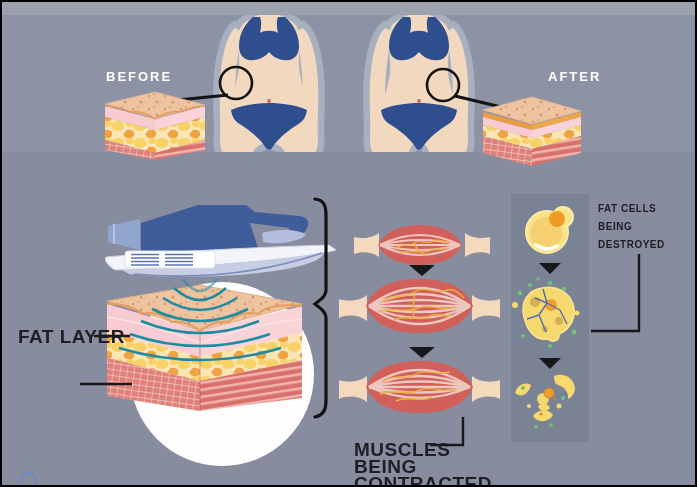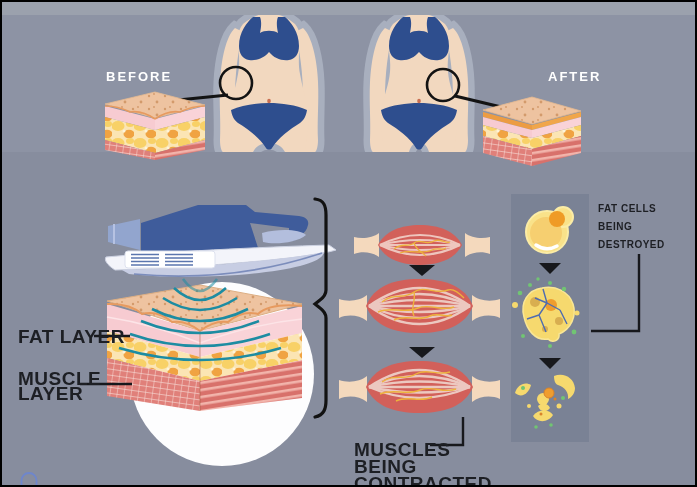--- a/index.html
+++ b/index.html
@@ -275,21 +275,19 @@
           <circle cx="534" cy="425" r="1.8"></circle>
     </g>
   </g>
 
   <rect x="19.5" y="471" width="15" height="22" rx="7.5" fill="none" stroke="#6e86cc" stroke-width="1.8"></rect>
 </svg>
 
 <div class="lbl light" id="before-label" style="left:104px;top:67px;">BEFORE</div>
 <div class="lbl light" id="after-label" style="left:532px;top:67px;margin-left:14px;">AFTER</div>
 <div class="lbl" id="fat-layer-label" style="left:16px;top:327px;">FAT LAYER</div>
-<div class="lbl" id="muscle-layer-label" style="left:16px;top:369px;">MUSCLE
-LAYER</div>
 <div class="lbl" id="muscles-label" style="left:352px;top:415px;margin-top:24px;">MUSCLES
 BEING
 CONTRACTED</div>
 <div class="lbl" id="fatcells-label" style="left:596px;top:198px;">FAT CELLS
 BEING
 DESTROYED</div>
 </div>
 
 </body></html>

